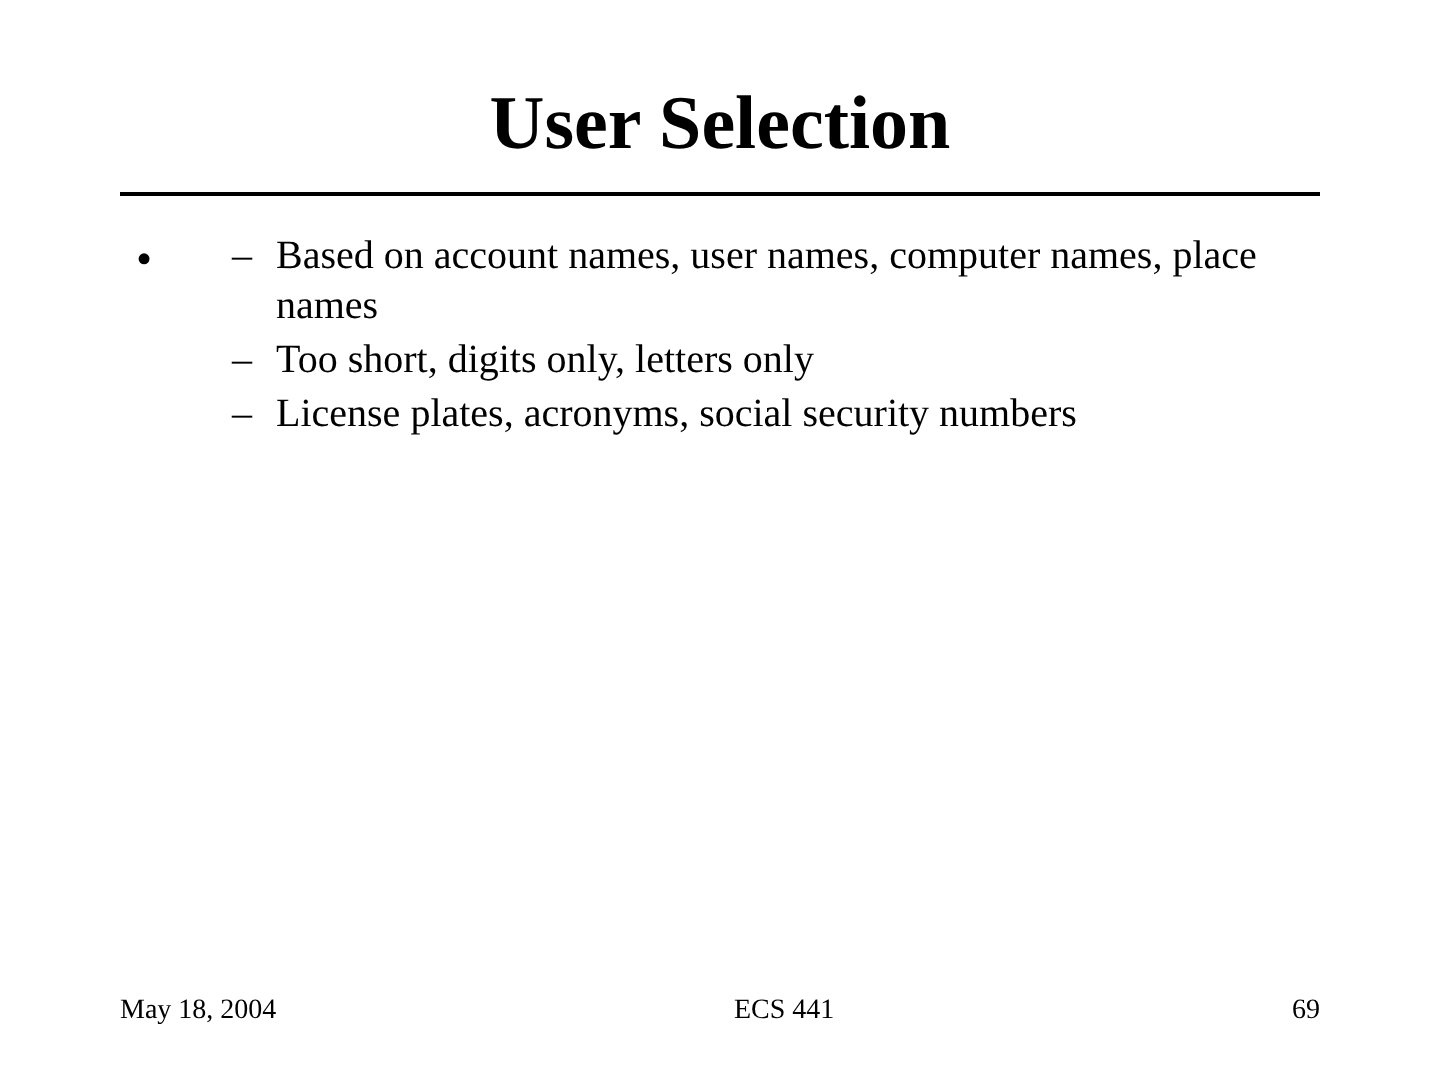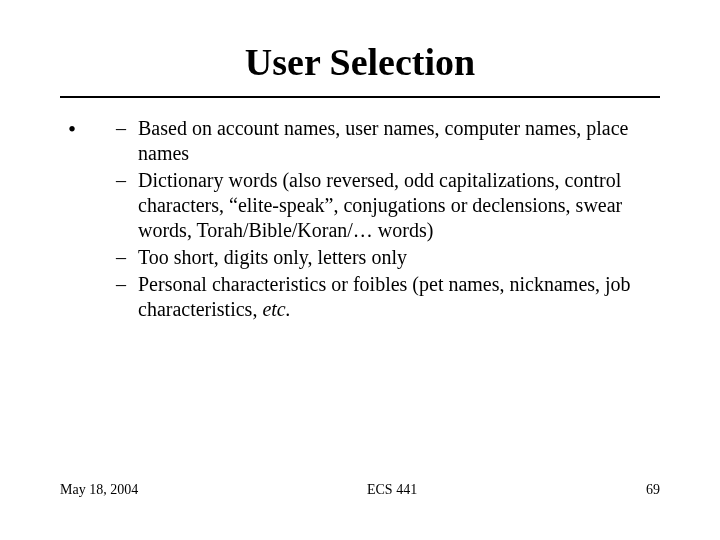--- a/index.html
+++ b/index.html
@@ -7,35 +7,34 @@
     .slide { width: 720px; height: 540px; position: relative; padding: 40px 60px 30px 60px; }
     .title { font-size: 38px; text-align: center; margin-bottom: 12px; }
     .hr { border: none; border-top: 2px solid #000; margin: 0 0 18px 0; }
     .level1 { list-style: none; padding-left: 8px; }
     .level1 > li { font-size: 23px; position: relative; padding-left: 22px; margin-bottom: 6px; line-height: 1.25; }
     .level1 > li::before { content: "•"; position: absolute; left: 0; top: 0; }
     .level2 { list-style: none; padding-left: 26px; margin-top: 2px; }
     .level2 > li { font-size: 20px; position: relative; padding-left: 22px; margin-bottom: 2px; line-height: 1.25; }
     .level2 > li::before { content: "–"; position: absolute; left: 0; top: 0; }
     .italic { font-style: italic; }
-    .footer { position: absolute; bottom: 42px; left: 60px; right: 60px; display: flex; justify-content: space-between; font-size: 14px; }
+    .footer { position: absolute; bottom: 26px; left: 60px; right: 60px; display: flex; justify-content: space-between; font-size: 14px; }
   </style>
 </head>
 <body>
 
 <div class="slide">
   <h1 class="title">User Selection</h1>
   <hr class="hr">
   <ul class="level1">
     <li>
       <ul class="level2">
         <li><span>Based on account names, user names, computer names, place names</span></li>
-        <li><span>Dictionary words (also reversed, odd capitalizations, control characters, “elite-speak”, conjugations or declensions, swear words, Torah/Bible/Koran/… words)</span></li>
         <li><span>Too short, digits only, letters only</span></li>
-        <li><span>Personal characteristics or foibles (pet names, nicknames, job characteristics, </span><span class="italic">etc.</span><span></span></li>
+        <li><span>License plates, acronyms, social security numbers</span></li>
       </ul>
     </li>
   </ul>
   <div class="footer">
     <span>May 18, 2004</span>
     <span>ECS 441</span>
     <span>69</span>
   </div>
 </div>
 

